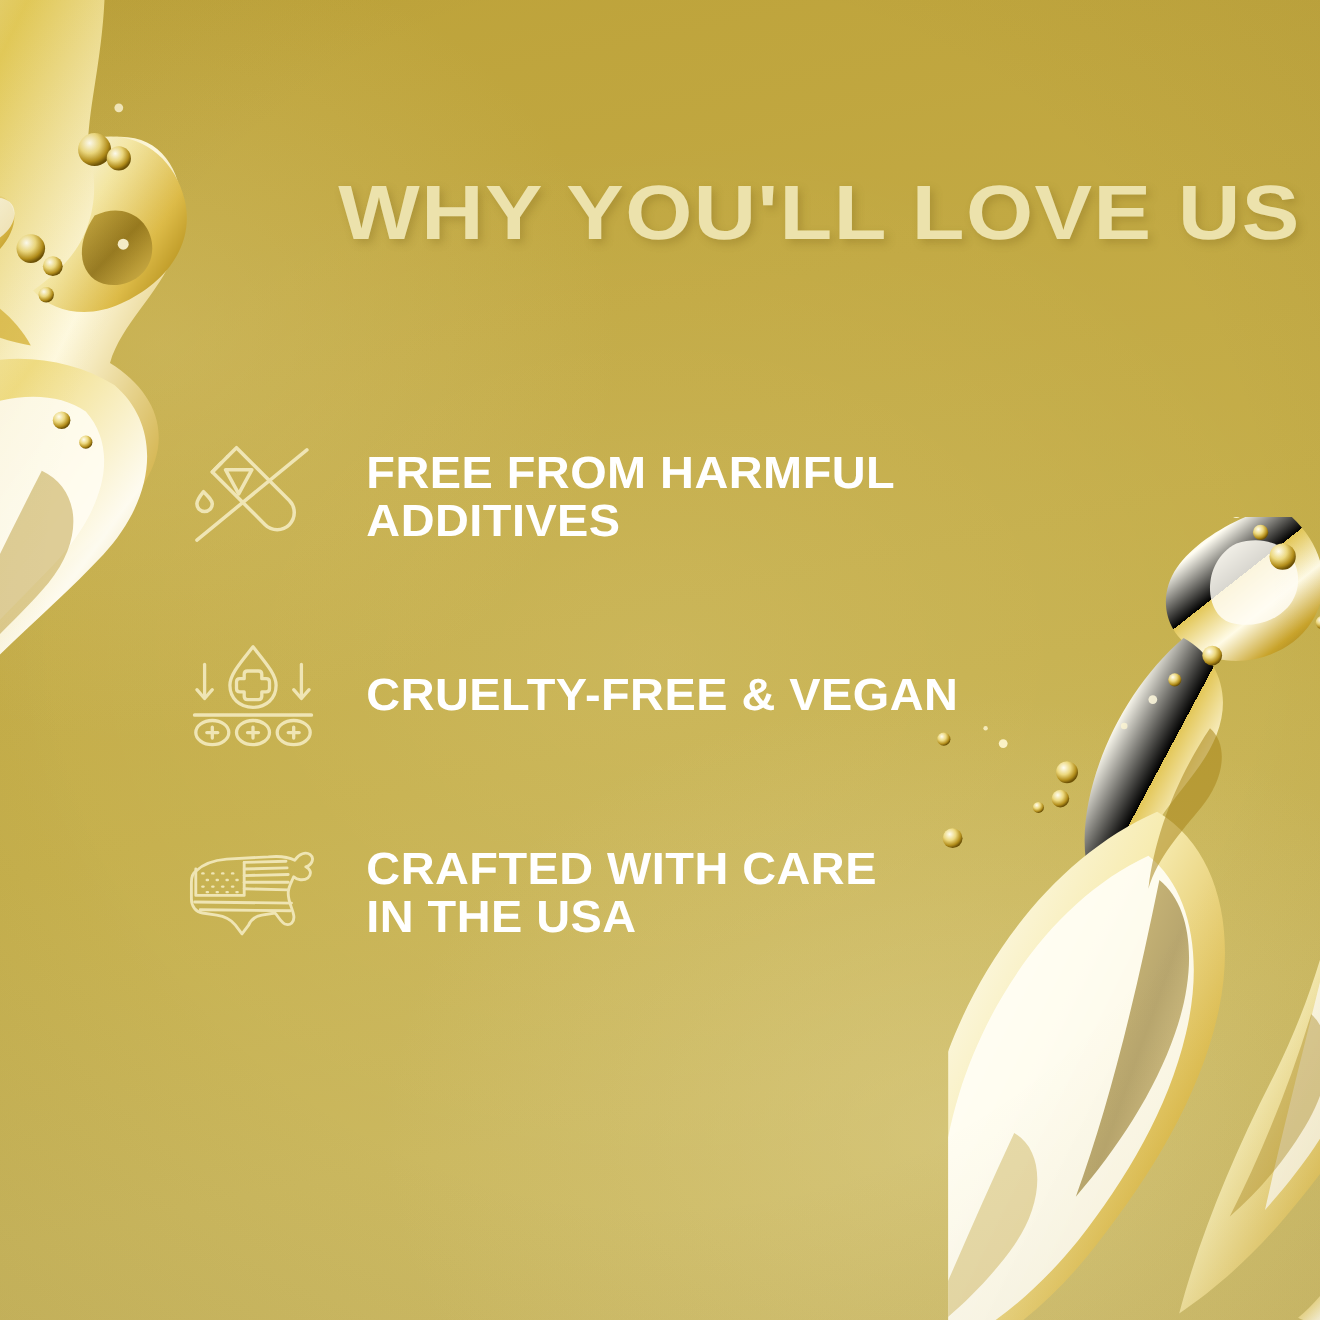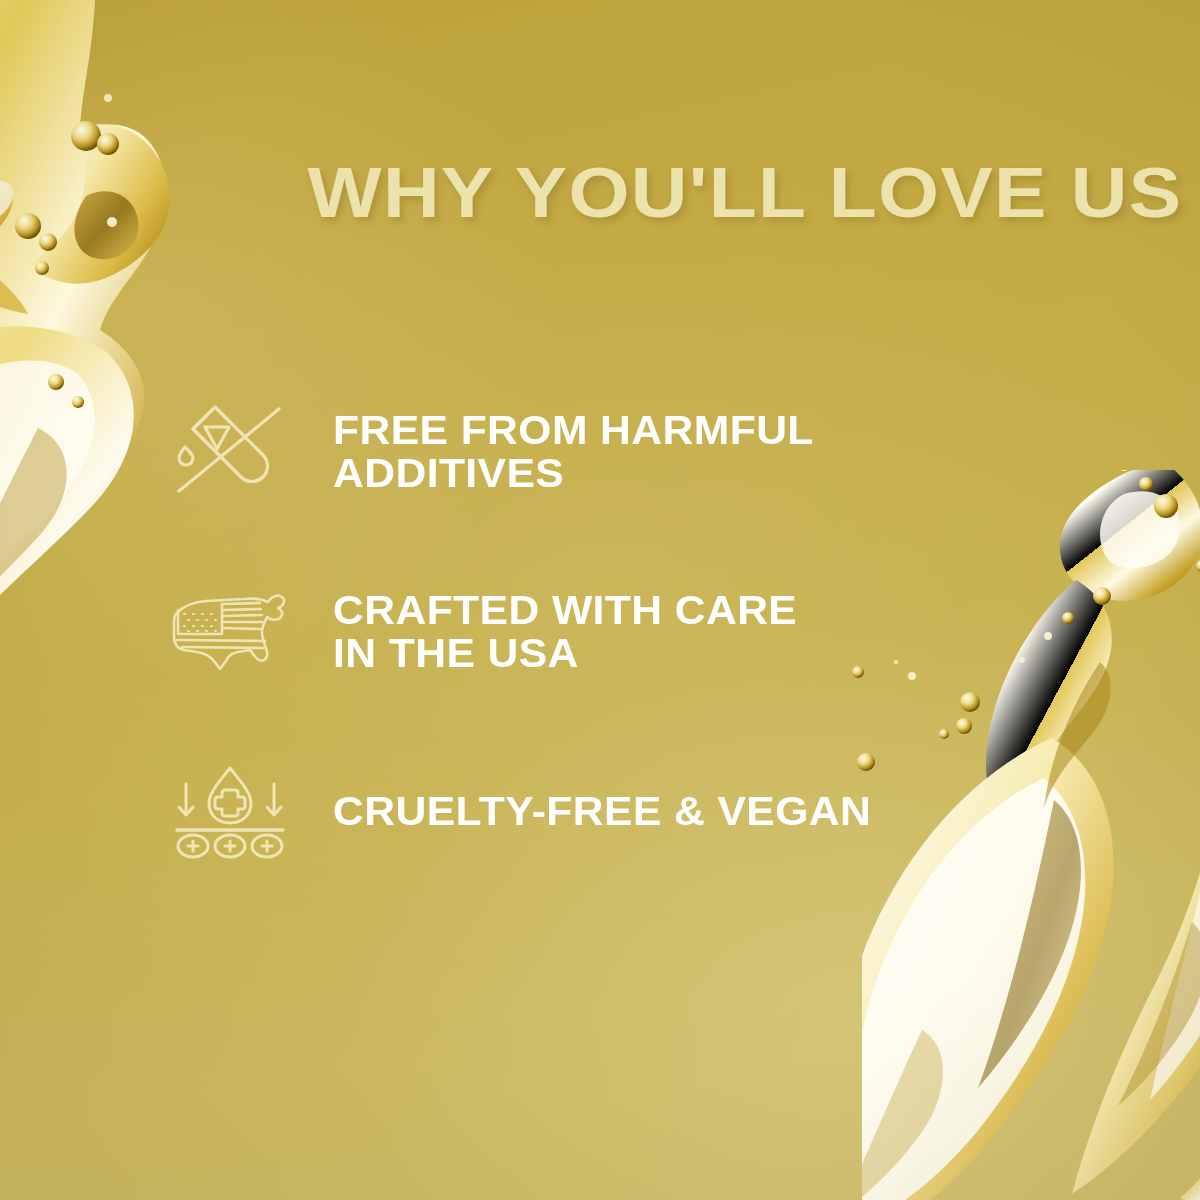--- a/index.html
+++ b/index.html
@@ -324,20 +324,57 @@
           <path d="M34 24 L58 24 L46 46 Z"></path>
 
           <path d="M14 44 C10 49, 8 52, 8 55 C8 59, 11 62, 15 62 C19 62, 22 59, 22 55 C22 52, 19 49, 14 44 Z"></path>
 
           <path d="M8 88 L108 6"></path>
         </svg>
       </div>
       <div class="row-text">
         <span class="ln">FREE FROM HARMFUL</span>
         <span class="ln">ADDITIVES</span>
+      </div>
+    </div>
+
+    <div class="row">
+      <div class="row-icon">
+        <svg width="118" height="92" viewBox="0 0 118 92" fill="none" stroke="#efe5b4" stroke-width="3" stroke-linecap="round" stroke-linejoin="round">
+
+          <path d="M59 2 C48 16, 38 27, 38 37 C38 49, 47 57, 59 57
+                   C71 57, 80 49, 80 37 C80 27, 70 16, 59 2 Z"></path>
+
+          <path d="M54 24 L64 24 C66 24, 67 25, 67 27 L67 31 L71 31
+                   C73 31, 74 32, 74 34 L74 40 C74 42, 73 43, 71 43
+                   L67 43 L67 47 C67 49, 66 50, 64 50 L54 50
+                   C52 50, 51 49, 51 47 L51 43 L47 43
+                   C45 43, 44 42, 44 40 L44 34 C44 32, 45 31, 47 31
+                   L51 31 L51 27 C51 25, 52 24, 54 24 Z"></path>
+
+          <path d="M15 18 L15 48"></path>
+          <path d="M8 41 L15 49 L22 41"></path>
+
+          <path d="M103 18 L103 48"></path>
+          <path d="M96 41 L103 49 L110 41"></path>
+
+          <path d="M6 64 L112 64" stroke-width="3.4"></path>
+
+          <g>
+            <ellipse cx="22" cy="80" rx="15" ry="11"></ellipse>
+            <path d="M22 75 L22 85 M17 80 L27 80"></path>
+            <ellipse cx="59" cy="80" rx="15" ry="11"></ellipse>
+            <path d="M59 75 L59 85 M54 80 L64 80"></path>
+            <ellipse cx="96" cy="80" rx="15" ry="11"></ellipse>
+            <path d="M96 75 L96 85 M91 80 L101 80"></path>
+          </g>
+        </svg>
+      </div>
+      <div class="row-text">
+        <span class="ln">CRUELTY-FREE &amp; VEGAN</span>
       </div>
     </div>
 
     <div class="row">
       <div class="row-icon">
         <svg width="120" height="84" viewBox="0 0 120 84" fill="none" stroke="#efe5b4" stroke-width="2.6" stroke-linecap="round" stroke-linejoin="round">
 
           <path d="M8 22 C14 16, 24 12, 36 11 L74 9 C84 8, 92 9, 98 12
                    C102 6, 108 4, 112 7 C116 10, 114 16, 108 18
                    C112 20, 114 24, 110 28 C106 31, 100 30, 97 27
@@ -377,52 +414,15 @@
           <path d="M7 50 L95 51"></path>
           <path d="M12 57 L94 58"></path>
         </svg>
       </div>
       <div class="row-text">
         <span class="ln">CRAFTED WITH CARE</span>
         <span class="ln">IN THE USA</span>
       </div>
     </div>
 
-    <div class="row">
-      <div class="row-icon">
-        <svg width="118" height="92" viewBox="0 0 118 92" fill="none" stroke="#efe5b4" stroke-width="3" stroke-linecap="round" stroke-linejoin="round">
-
-          <path d="M59 2 C48 16, 38 27, 38 37 C38 49, 47 57, 59 57
-                   C71 57, 80 49, 80 37 C80 27, 70 16, 59 2 Z"></path>
-
-          <path d="M54 24 L64 24 C66 24, 67 25, 67 27 L67 31 L71 31
-                   C73 31, 74 32, 74 34 L74 40 C74 42, 73 43, 71 43
-                   L67 43 L67 47 C67 49, 66 50, 64 50 L54 50
-                   C52 50, 51 49, 51 47 L51 43 L47 43
-                   C45 43, 44 42, 44 40 L44 34 C44 32, 45 31, 47 31
-                   L51 31 L51 27 C51 25, 52 24, 54 24 Z"></path>
-
-          <path d="M15 18 L15 48"></path>
-          <path d="M8 41 L15 49 L22 41"></path>
-
-          <path d="M103 18 L103 48"></path>
-          <path d="M96 41 L103 49 L110 41"></path>
-
-          <path d="M6 64 L112 64" stroke-width="3.4"></path>
-
-          <g>
-            <ellipse cx="22" cy="80" rx="15" ry="11"></ellipse>
-            <path d="M22 75 L22 85 M17 80 L27 80"></path>
-            <ellipse cx="59" cy="80" rx="15" ry="11"></ellipse>
-            <path d="M59 75 L59 85 M54 80 L64 80"></path>
-            <ellipse cx="96" cy="80" rx="15" ry="11"></ellipse>
-            <path d="M96 75 L96 85 M91 80 L101 80"></path>
-          </g>
-        </svg>
-      </div>
-      <div class="row-text">
-        <span class="ln">CRUELTY-FREE &amp; VEGAN</span>
-      </div>
-    </div>
-
 
   </div>
 </div>
 
 </body></html>

